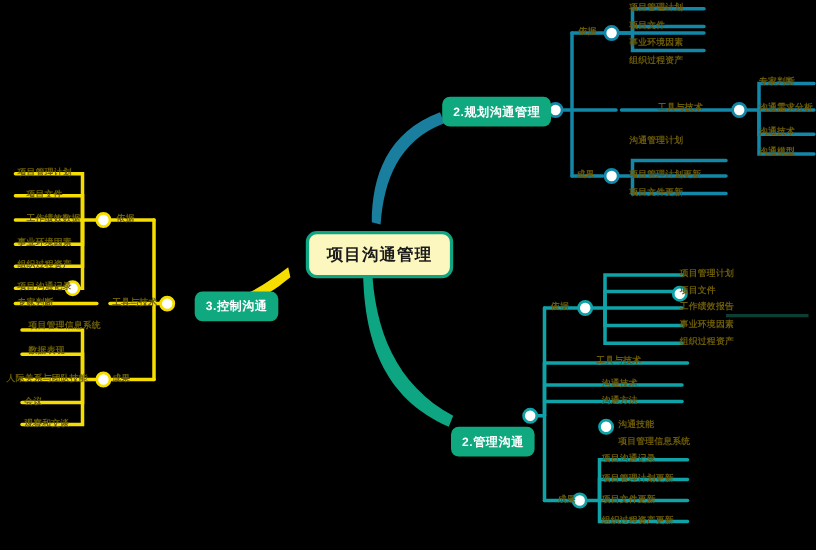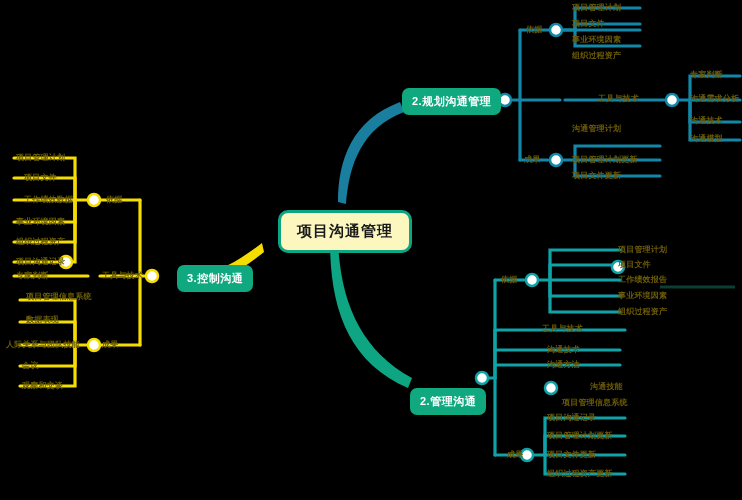--- a/index.html
+++ b/index.html
@@ -166,21 +166,21 @@
   <div class="node leaf t" style="left:499px;top:273px;">依据</div>
   <div class="node leaf t" style="left:616px;top:243px;">项目管理计划</div>
   <div class="node leaf t" style="left:616px;top:258px;">项目文件</div>
   <div class="node leaf t" style="left:616px;top:273px;">工作绩效报告</div>
   <div class="node leaf t" style="left:616px;top:289px;">事业环境因素</div>
   <div class="node leaf t" style="left:616px;top:305px;">组织过程资产</div>
 
   <div class="node leaf t" style="left:540px;top:322px;">工具与技术</div>
   <div class="node leaf t" style="left:545px;top:343px;">沟通技术</div>
   <div class="node leaf t" style="left:545px;top:358px;">沟通方法</div>
-  <div class="node leaf t" style="left:588px;top:380px;">沟通技能</div>
+  <div class="node leaf t" style="left:560px;top:380px;">沟通技能</div>
   <div class="node leaf t" style="left:560px;top:396px;">项目管理信息系统</div>
 
   <div class="node leaf t" style="left:505px;top:448px;">成果</div>
   <div class="node leaf t" style="left:545px;top:411px;">项目沟通记录</div>
   <div class="node leaf t" style="left:545px;top:429px;">项目管理计划更新</div>
   <div class="node leaf t" style="left:545px;top:448px;">项目文件更新</div>
   <div class="node leaf t" style="left:545px;top:467px;">组织过程资产更新</div>
 
   <div class="node leaf yl" style="left:104px;top:193px;">依据</div>
   <div class="node leaf yl" style="left:14px;top:151px;">项目管理计划</div>

